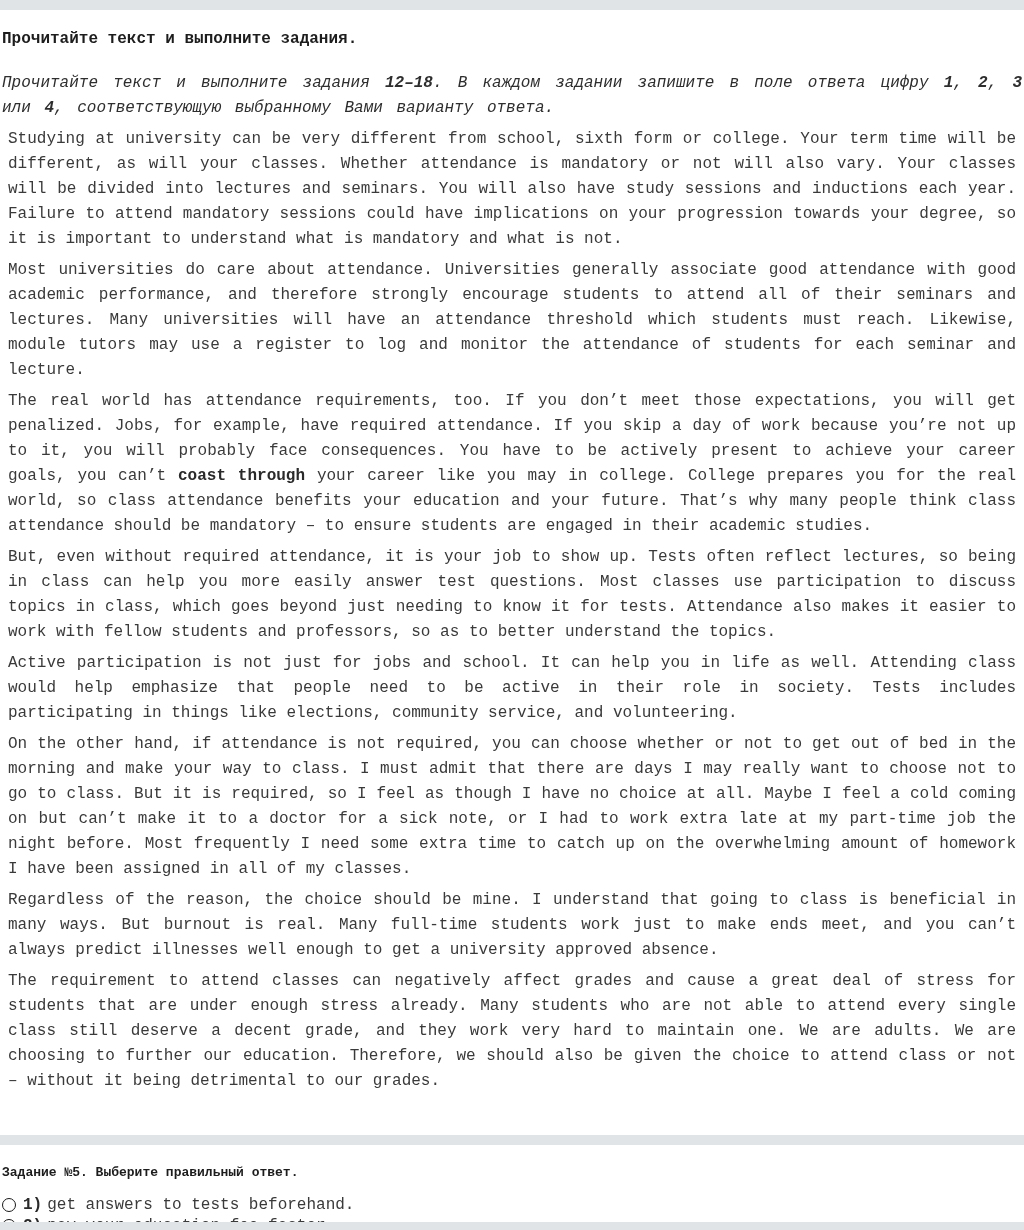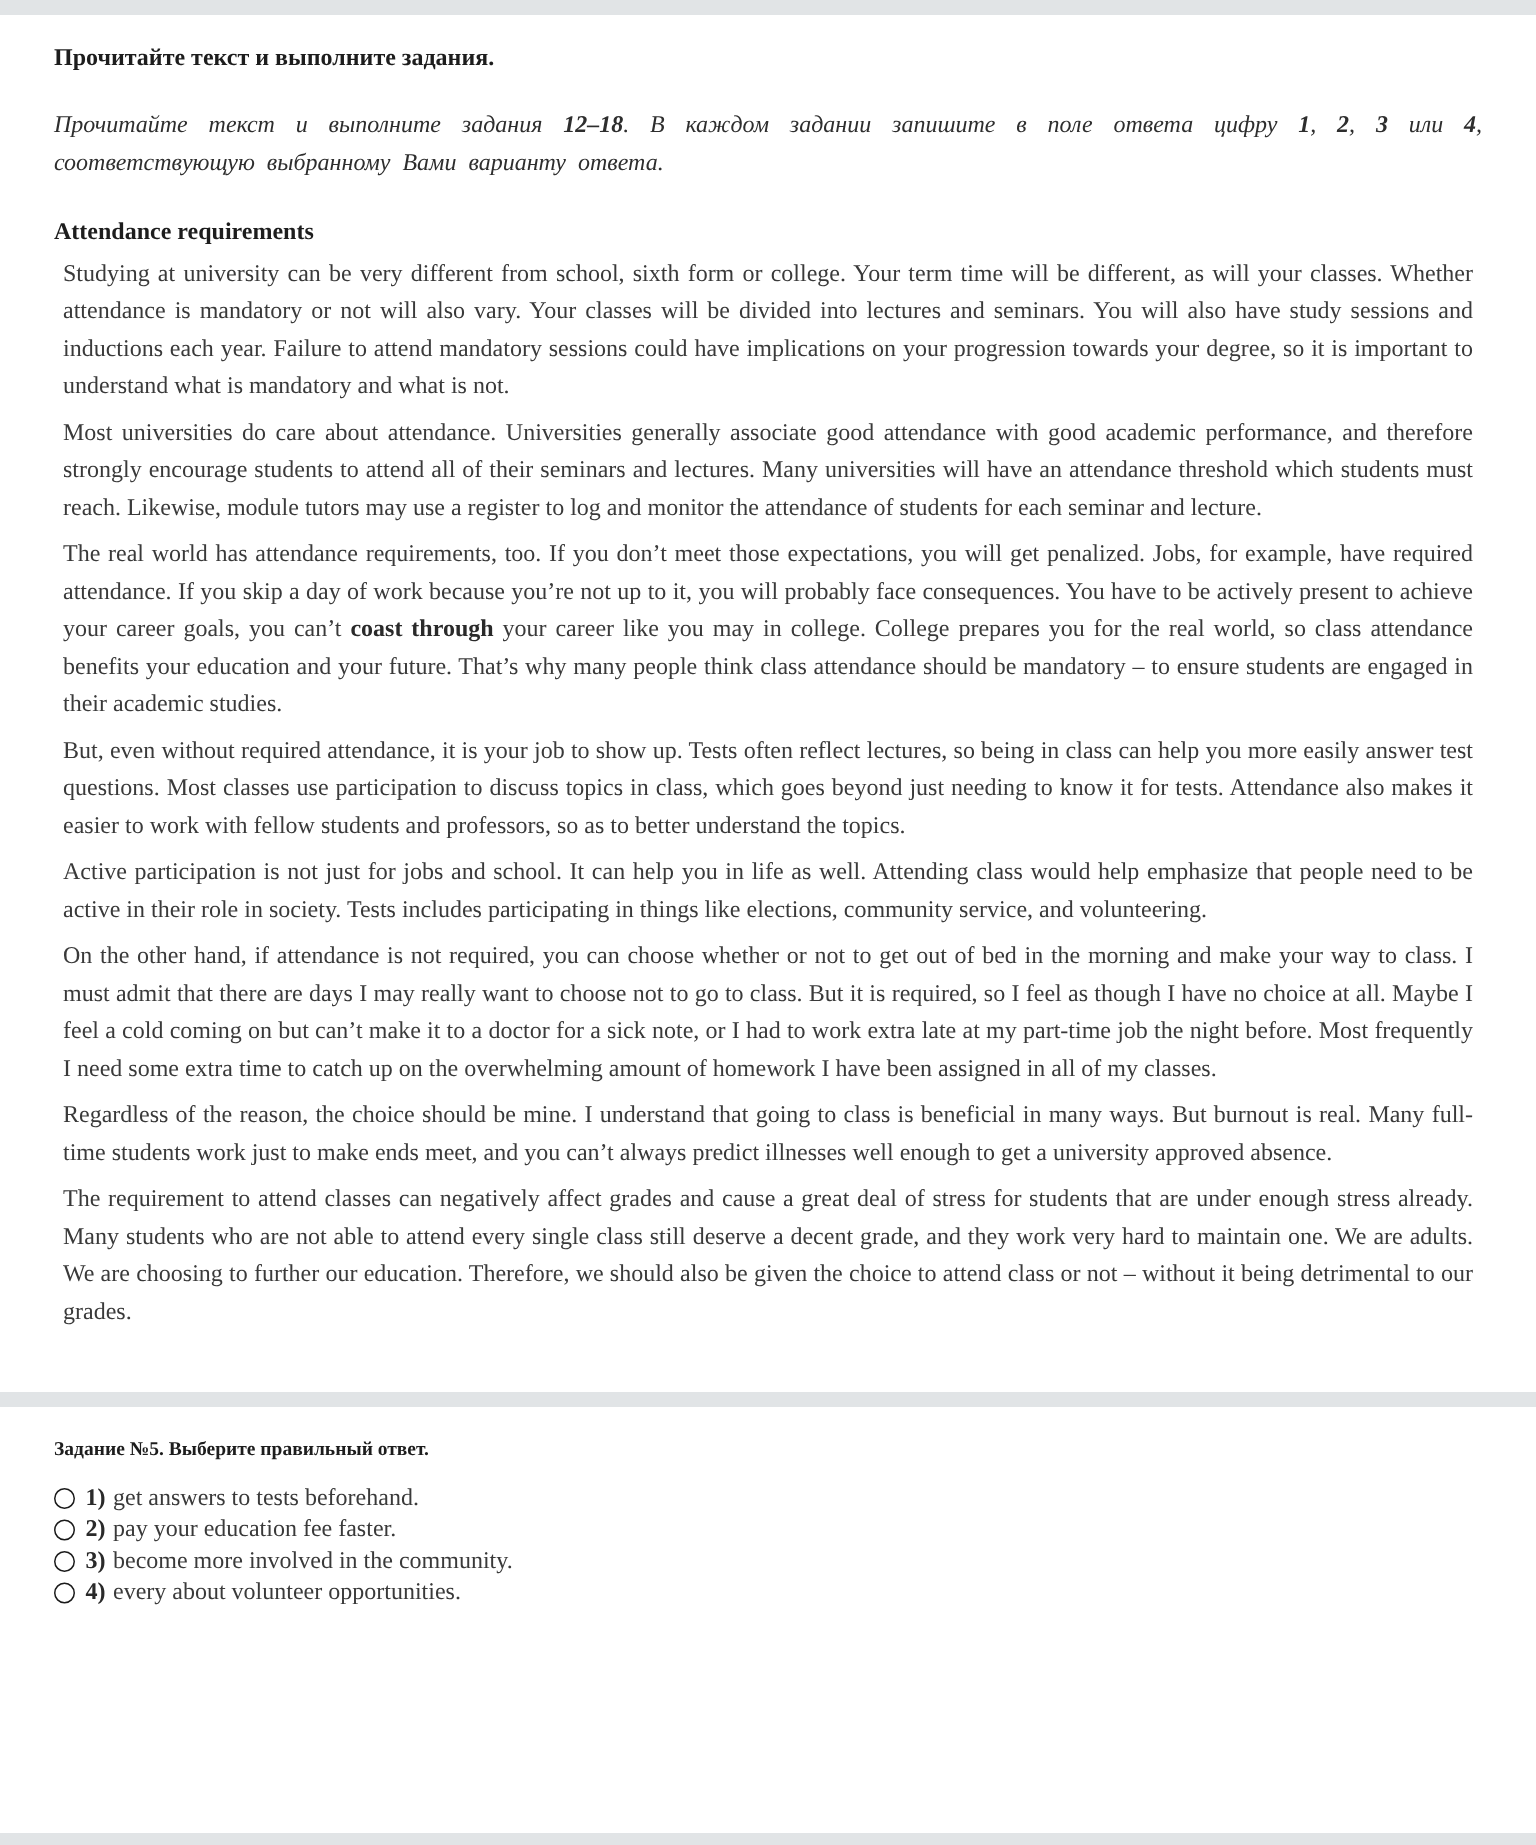--- a/index.html
+++ b/index.html
@@ -10,21 +10,22 @@
     background: #ffffff;
     font-family: "Liberation Serif", serif;
     color: #3a3a3a;
     overflow: hidden;
   }
   .top-bar {
     height: 10px;
     background: #e1e4e6;
   }
   .content {
-    padding: 0 36px;
+    padding: 0 2px;
+    font-family: Liberation Mono, monospace;
   }
   .page-title {
     margin: 20px 0 0 0;
     font-size: 16px;
     font-weight: bold;
     color: #1d1d1d;
   }
   .intro {
     margin: 23px 0 0 0;
     font-style: italic;
@@ -101,21 +102,20 @@
   }
 </style>
 </head>
 <body>
 
 <div class="top-bar"></div>
 
 <div class="content">
   <h2 class="page-title">Прочитайте текст и выполните задания.</h2>
   <p class="intro"><span>Прочитайте текст и выполните задания </span><span class="b">12–18</span><span>. В каждом задании запишите в поле ответа цифру </span><span class="b">1</span><span>, </span><span class="b">2</span><span>, </span><span class="b">3</span><span>  или </span><span class="b">4</span><span>, соответствующую выбранному Вами варианту ответа.</span></p>
-  <h3 class="article-title">Attendance requirements</h3>
   <div class="article">
     <p><span>Studying at university can be very different from school, sixth form or college. Your term time will be different, as will your classes. Whether attendance is mandatory or not will also vary. Your classes will be divided into lectures and seminars. You will also have study sessions and inductions each year. Failure to attend mandatory sessions could have implications on your progression towards your degree, so it is important to understand what is mandatory and what is not.</span></p>
     <p><span>Most universities do care about attendance. Universities generally associate good attendance with good academic performance, and therefore strongly encourage students to attend all of their seminars and lectures. Many universities will have an attendance threshold which students must reach. Likewise, module tutors may use a register to log and monitor the attendance of students for each seminar and lecture.</span></p>
     <p><span>The real world has attendance requirements, too. If you don’t meet those expectations, you will get penalized. Jobs, for example, have required attendance. If you skip a day of work because you’re not up to it, you will probably face consequences. You have to be actively present to achieve your career goals, you can’t </span><span class="b">coast through</span><span> your career like you may in college. College prepares you for the real world, so class attendance benefits your education and your future. That’s why many people think class attendance should be mandatory – to ensure students are engaged in their academic studies.</span></p>
     <p><span>But, even without required attendance, it is your job to show up. Tests often reflect lectures, so being in class can help you more easily answer test questions. Most classes use participation to discuss topics in class, which goes beyond just needing to know it for tests. Attendance also makes it easier to work with fellow students and professors, so as to better understand the topics.</span></p>
     <p><span>Active participation is not just for jobs and school. It can help you in life as well. Attending class would help emphasize that people need to be active in their role in society. Tests includes participating in things like elections, community service, and volunteering.</span></p>
     <p><span>On the other hand, if attendance is not required, you can choose whether or not to get out of bed in the morning and make your way to class. I must admit that there are days I may really want to choose not to go to class. But it is required, so I feel as though I have no choice at all. Maybe I feel a cold coming on but can’t make it to a doctor for a sick note, or I had to work extra late at my part-time job the night before. Most frequently I need some extra time to catch up on the overwhelming amount of homework I have been assigned in all of my classes.</span></p>
     <p><span>Regardless of the reason, the choice should be mine. I understand that going to class is beneficial in many ways. But burnout is real. Many full-time students work just to make ends meet, and you can’t always predict illnesses well enough to get a university approved absence.</span></p>
     <p><span>The requirement to attend classes can negatively affect grades and cause a great deal of stress for students that are under enough stress already. Many students who are not able to attend every single class still deserve a decent grade, and they work very hard to maintain one. We are adults. We are choosing to further our education. Therefore, we should also be given the choice to attend class or not – without it being detrimental to our grades.</span></p>
   </div>

